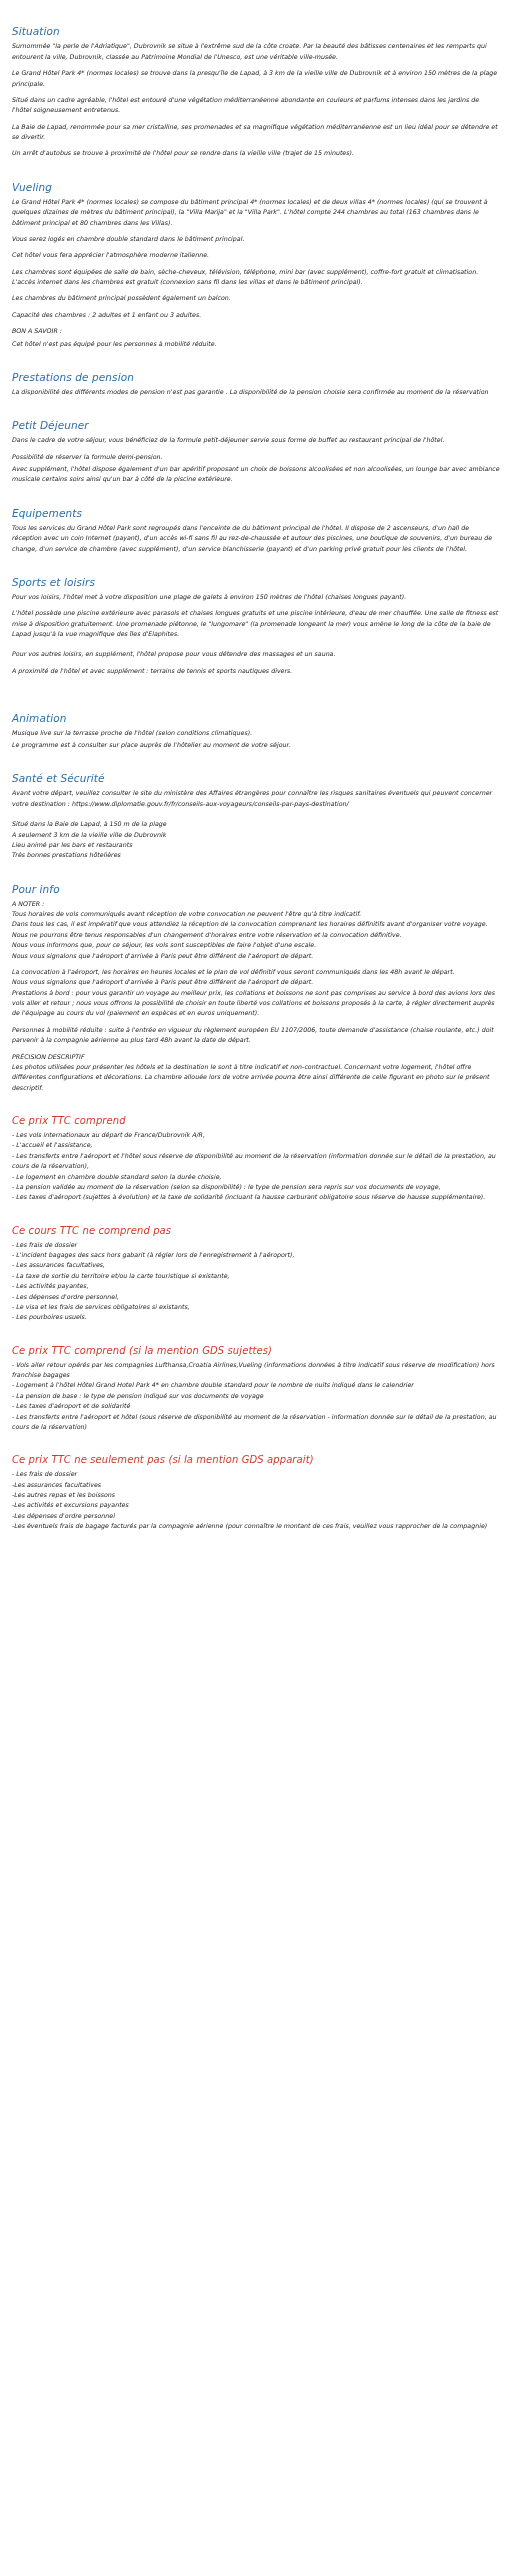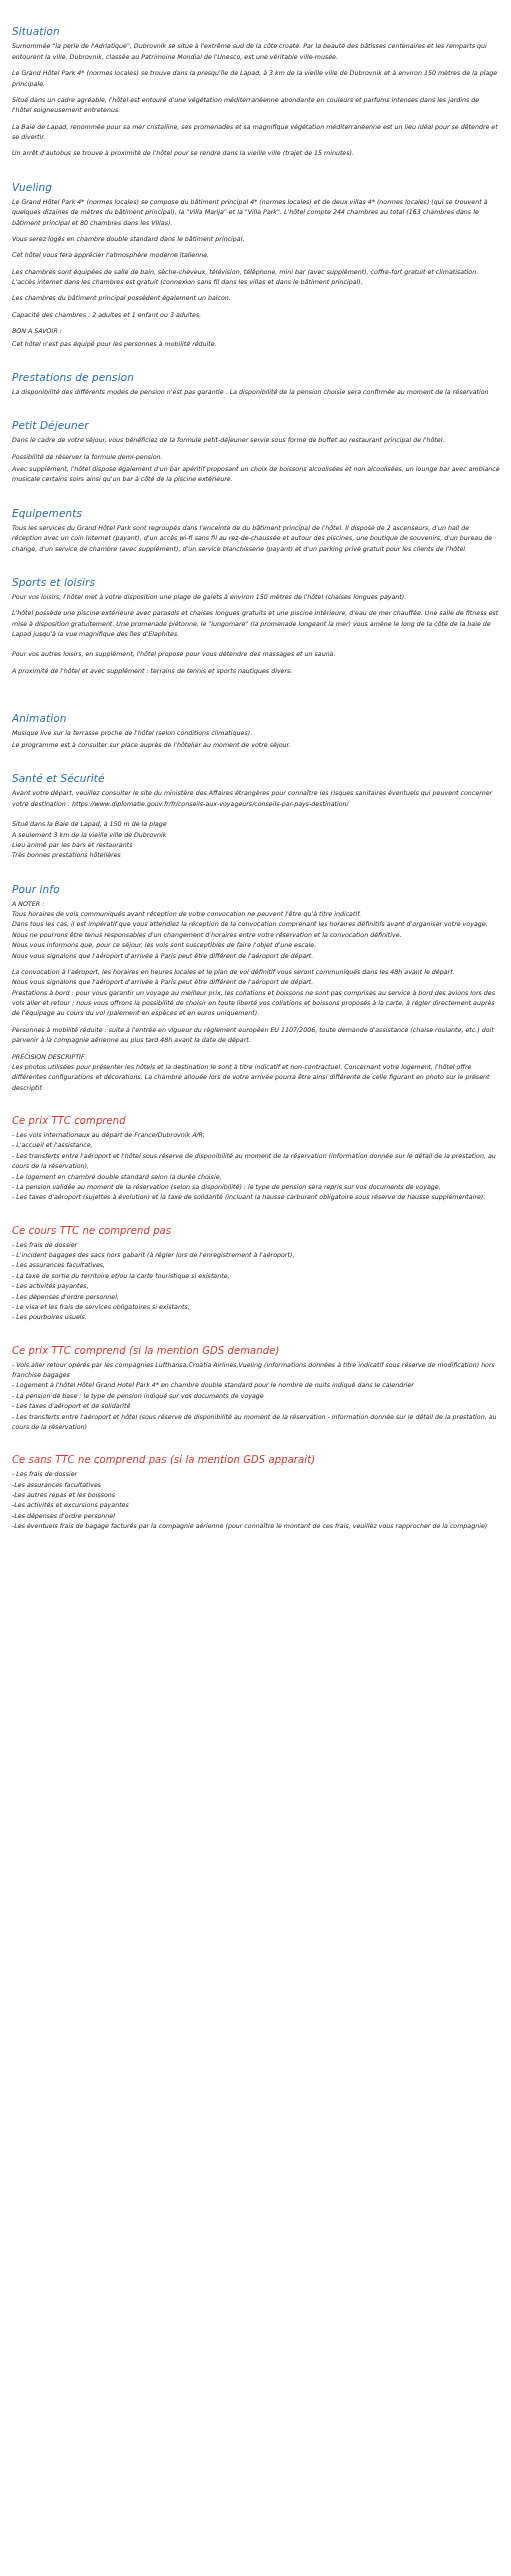--- a/index.html
+++ b/index.html
@@ -151,30 +151,30 @@
   <p class="body nogap">- L'incident bagages des sacs hors gabarit (à régler lors de l'enregistrement à l'aéroport),</p>
   <p class="body nogap">- Les assurances facultatives,</p>
   <p class="body nogap">- La taxe de sortie du territoire et/ou la carte touristique si existante,</p>
   <p class="body nogap">- Les activités payantes,</p>
   <p class="body nogap">- Les dépenses d'ordre personnel,</p>
   <p class="body nogap">- Le visa et les frais de services obligatoires si existants,</p>
   <p class="body">- Les pourboires usuels.</p>
 
   <div class="spacer-sm"></div>
 
-  <h2 class="section-title red">Ce prix TTC comprend (si la mention GDS demande)</h2>
+  <h2 class="section-title red">Ce prix TTC comprend (si la mention GDS sujettes)</h2>
   <p class="body nogap">- Vols aller retour opérés par les compagnies Lufthansa,Croatia Airlines,Vueling (informations données à titre indicatif sous réserve de modification) hors franchise bagages</p>
   <p class="body nogap">- Logement à l'hôtel Hôtel Grand Hotel Park 4* en chambre double standard pour le nombre de nuits indiqué dans le calendrier</p>
   <p class="body nogap">- La pension de base : le type de pension indiqué sur vos documents de voyage</p>
   <p class="body nogap">- Les taxes d'aéroport et de solidarité</p>
   <p class="body">- Les transferts entre l'aéroport et hôtel (sous réserve de disponibilité au moment de la réservation - information donnée sur le détail de la prestation, au cours de la réservation)</p>
 
   <div class="spacer-sm"></div>
 
-  <h2 class="section-title red">Ce sans TTC ne comprend pas (si la mention GDS apparait)</h2>
+  <h2 class="section-title red">Ce prix TTC ne seulement pas (si la mention GDS apparait)</h2>
   <p class="body nogap">- Les frais de dossier</p>
   <p class="body nogap">-Les assurances facultatives</p>
   <p class="body nogap">-Les autres repas et les boissons</p>
   <p class="body nogap">-Les activités et excursions payantes</p>
   <p class="body nogap">-Les dépenses d'ordre personnel</p>
   <p class="body">-Les éventuels frais de bagage facturés par la compagnie aérienne (pour connaître le montant de ces frais, veuillez vous rapprocher de la compagnie)</p>
 
 </div>
 
 

